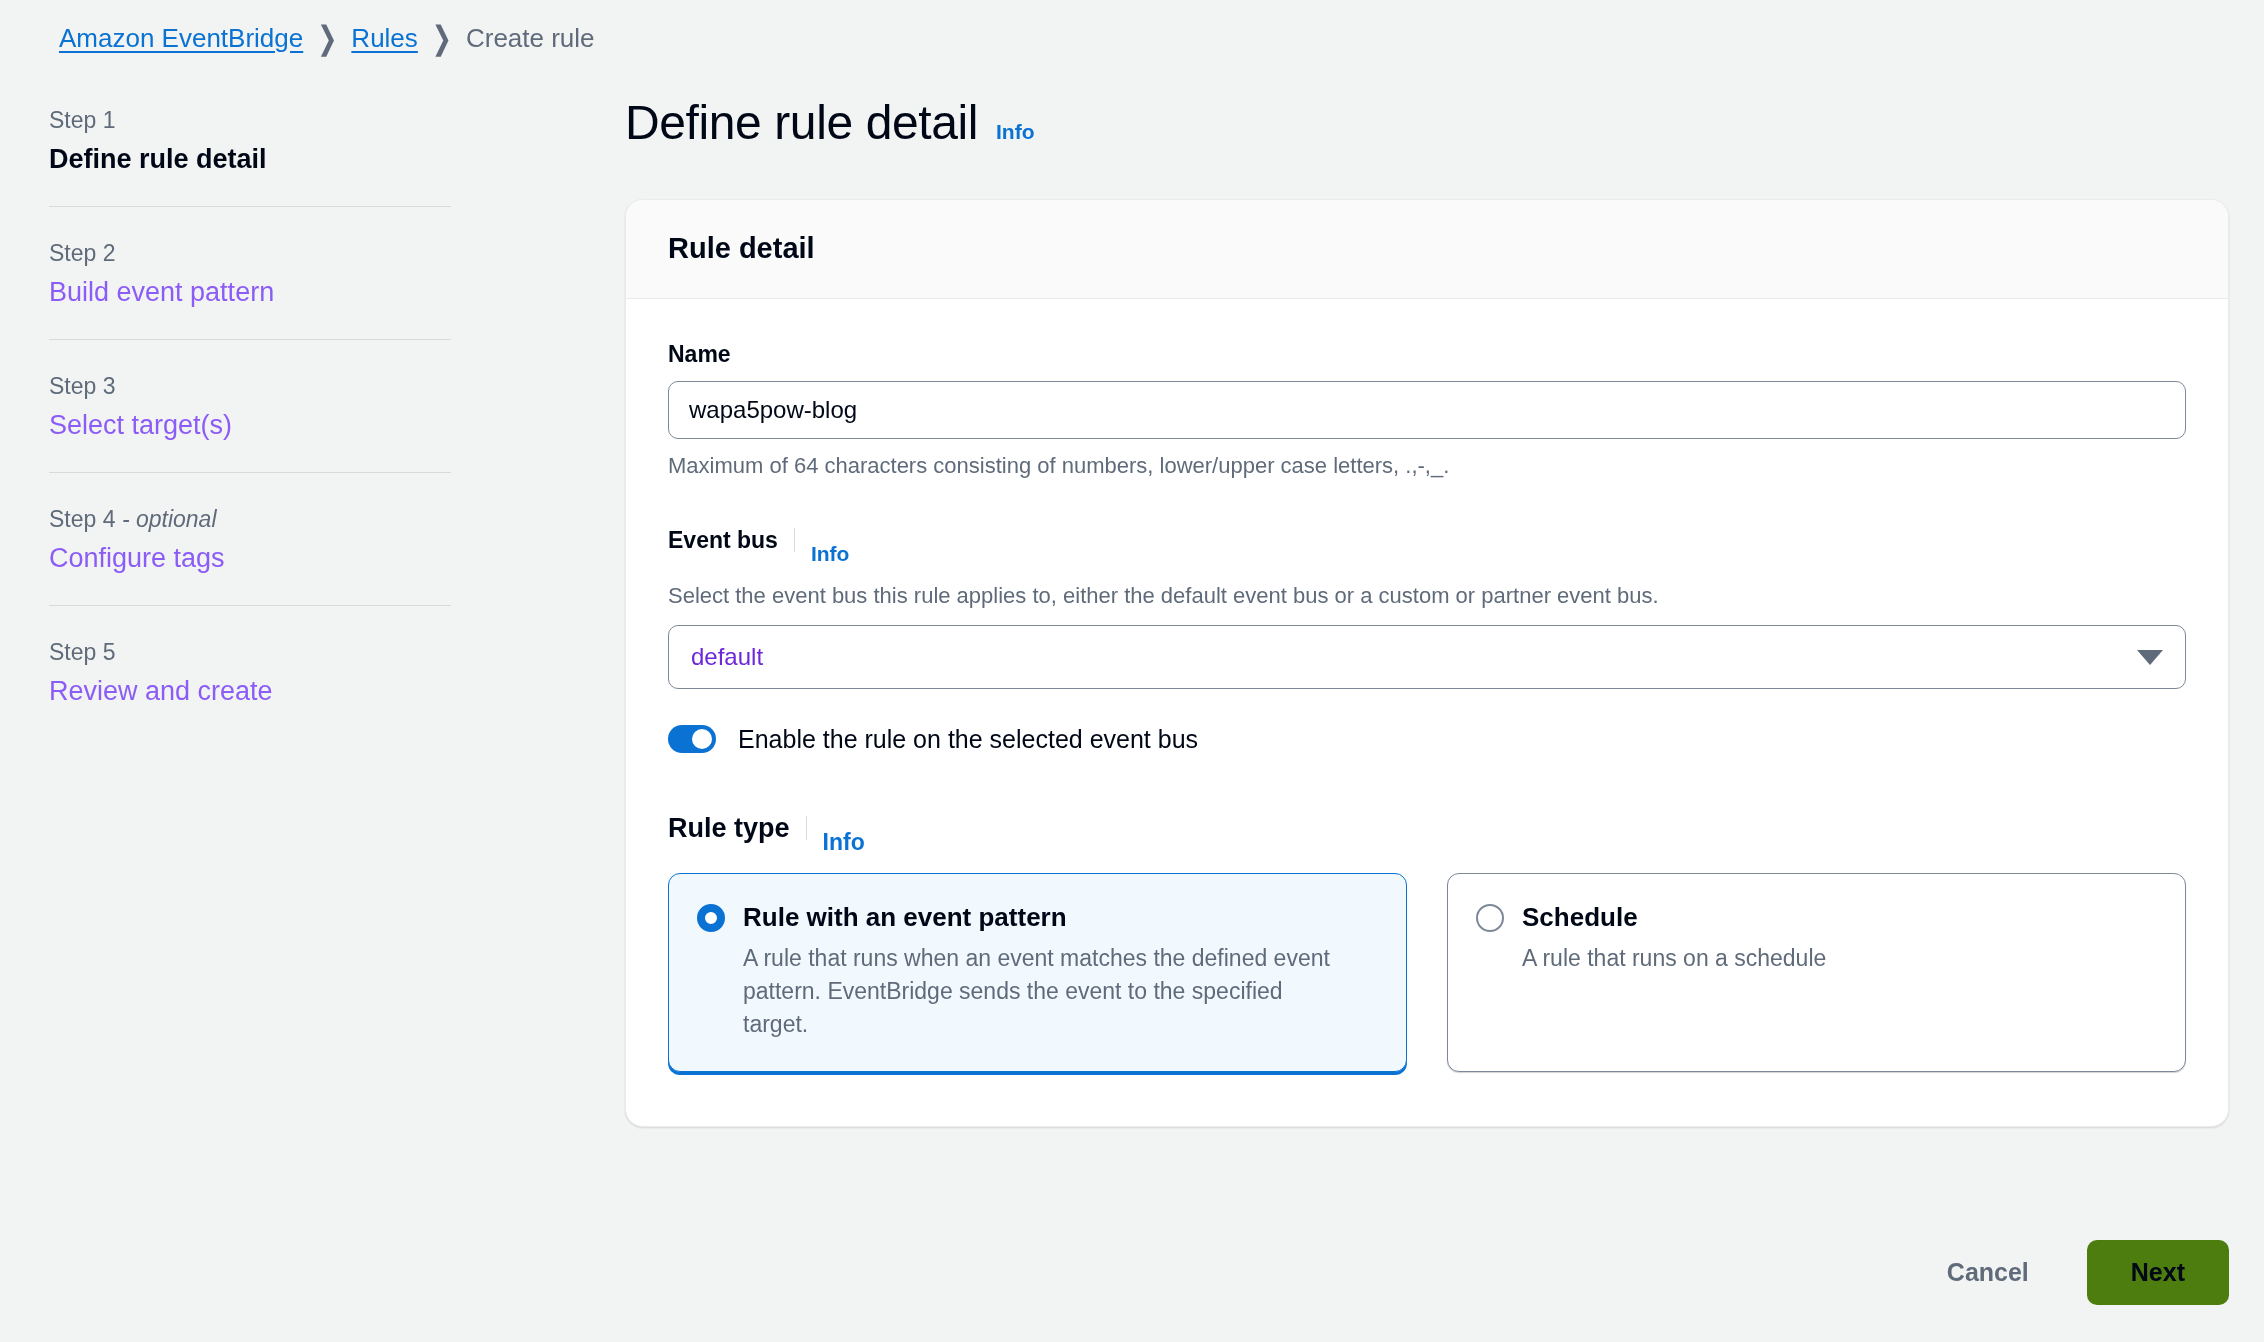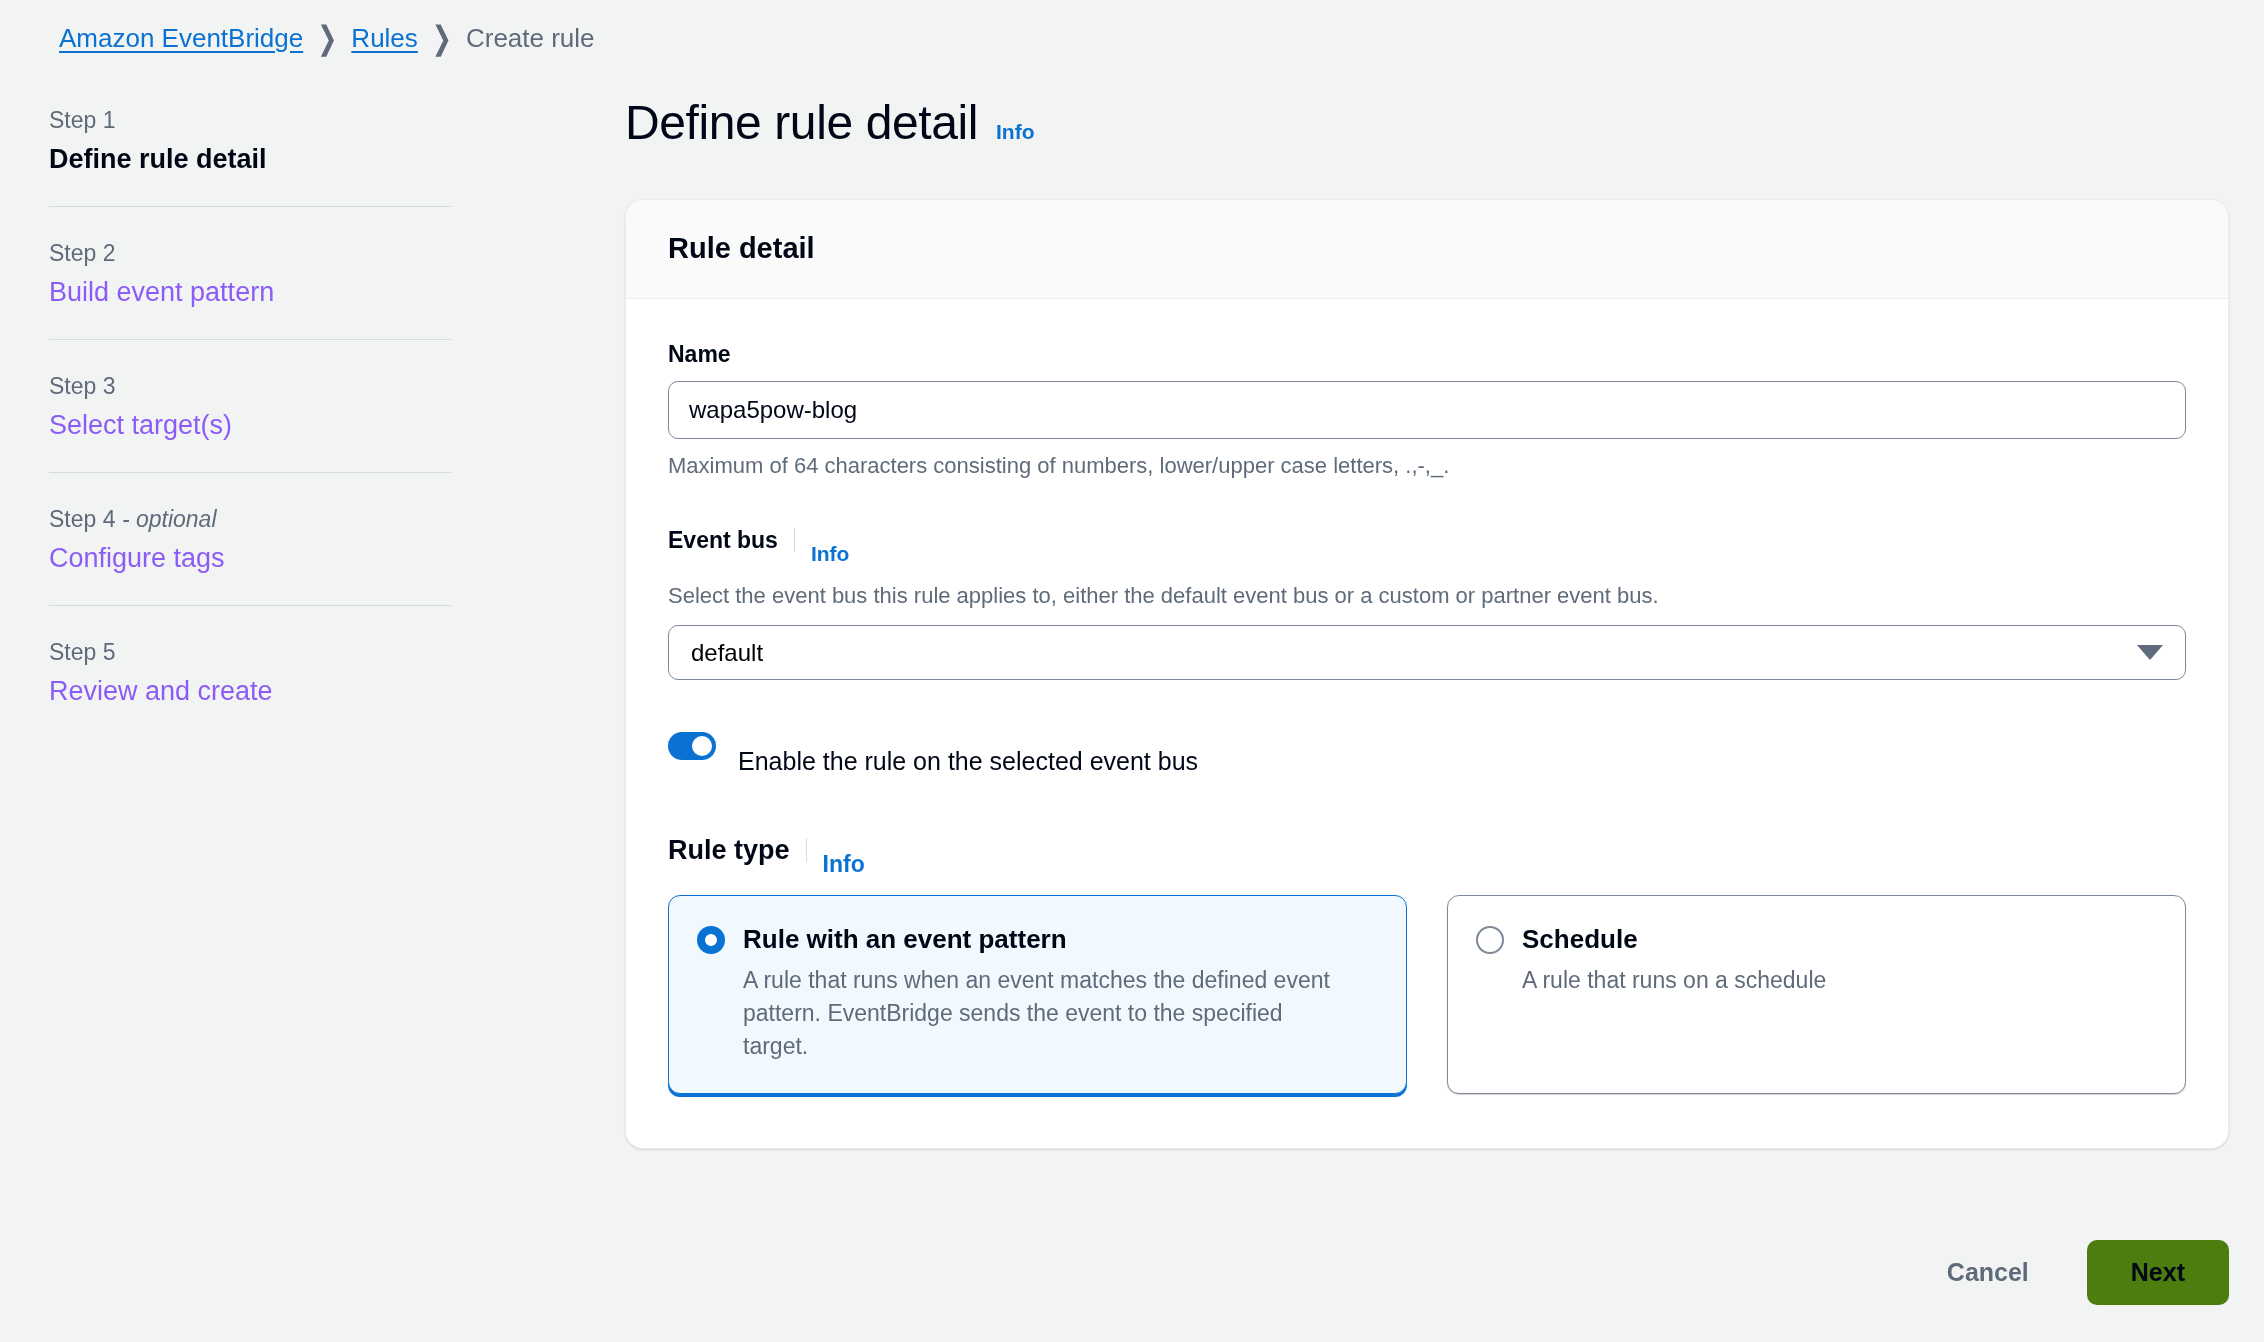--- a/index.html
+++ b/index.html
@@ -176,27 +176,27 @@
     background: #000716;
     margin-right: 1px;
   }
   .placeholder {
     color: #8c9096;
     font-style: italic;
   }
 
   .select-input {
     width: 100%;
-    height: 55px;
+    height: 64px;
     border: 1px solid #7d8998;
     border-radius: 10px;
     background: #ffffff;
     padding: 0 22px;
     font-size: 24px;
-    color: #000000;
+    color: #6d28d9;
     display: flex;
     align-items: center;
     justify-content: space-between;
     cursor: pointer;
   }
   .caret-down {
     width: 0; height: 0;
     border-left: 13px solid transparent;
     border-right: 13px solid transparent;
     border-top: 15px solid #5f6b7a;
@@ -222,21 +222,20 @@
     top: 4px; left: 24px;
     width: 20px; height: 20px;
     border-radius: 50%;
     background: #ffffff;
   }
   .toggle-label {
     font-size: 25px;
     line-height: 32px;
     color: #000716;
     margin-left: 22px;
-    margin-top: 31px;
   }
 
   
   .tiles-label {
     font-size: 27px;
     line-height: 34px;
     font-weight: 700;
     color: #000716;
     margin-bottom: 14px;
     display: flex;

